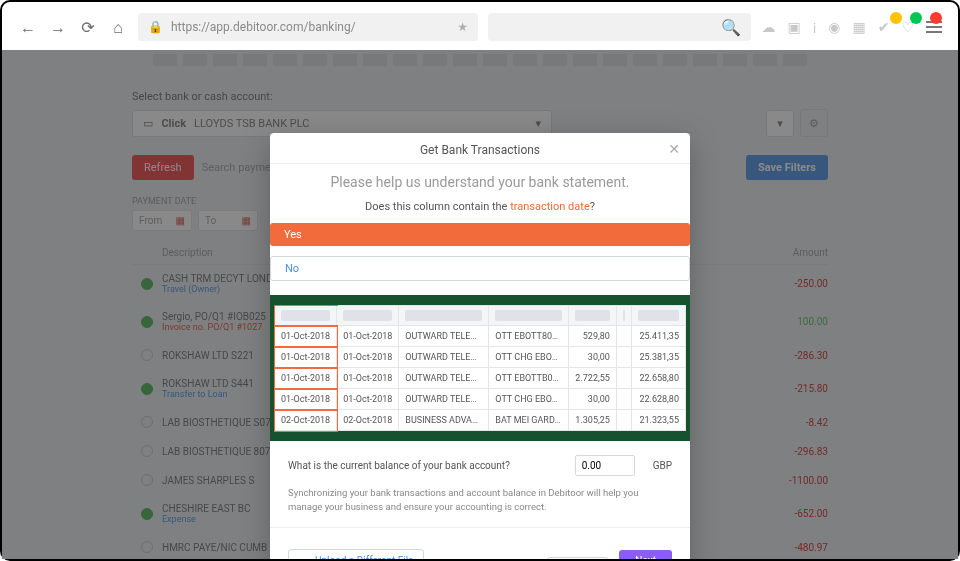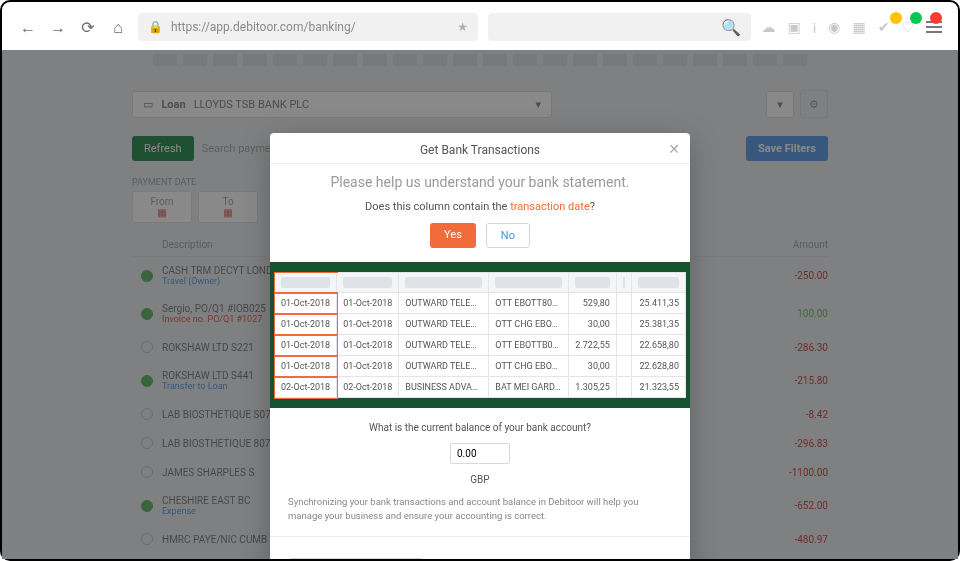--- a/index.html
+++ b/index.html
@@ -23,27 +23,27 @@
   .squares-row { height: 20px; display: flex; gap: 6px; justify-content: center; padding-top: 4px; }
   .squares-row span { width: 24px; height: 12px; background: #d9dcdf; }
 
   .page { padding: 20px 130px 0 130px; font-size: 11px; color: #6e6e6e; position: relative; }
   .select-label { margin-bottom: 6px; }
   .bank-select { background: #fff; border: 1px solid #d9d9d9; border-radius: 3px; padding: 6px 10px; width: 420px; display: flex; align-items: center; gap: 8px; color: #7a7a7a; font-size: 11px; }
   .bank-select .caret { margin-left: auto; }
   .gear-box { width: 28px; height: 28px; border: 1px solid #d9d9d9; border-radius: 3px; display: flex; align-items: center; justify-content: center; margin-left: 6px; color: #9a9a9a; }
   .row-flex { display: flex; align-items: center; }
   .row2 { display: flex; align-items: center; gap: 8px; margin-top: 18px; }
-  .refresh { background: #15803d; color: #fff; border-radius: 3px; padding: 6px 12px; font-size: 11px; }
+  .refresh { background: #ef4444; color: #fff; border-radius: 3px; padding: 6px 12px; font-size: 11px; }
   .search-pay { color: #a0a0a0; font-size: 11px; }
   .save-filters { margin-left: auto; background: #4a90e2; color: #fff; border-radius: 3px; padding: 6px 12px; font-size: 11px; font-weight: bold; }
   .grid-head { display: flex; margin-top: 16px; color: #9a9a9a; font-size: 9px; gap: 20px; }
   .grid-head .gh1 { flex: 0 0 120px; }
   .filter-box { display: flex; gap: 6px; margin-top: 4px; margin-bottom: 10px; }
-  .filter-box .inp { background: #fff; border: 1px solid #e0e0e0; border-radius: 2px; padding: 4px 6px; font-size: 10px; color: #a0a0a0; width: 60px; display: flex; align-items: center; justify-content: space-between; flex-direction: column; }
+  .filter-box .inp { background: #fff; border: 1px solid #e0e0e0; border-radius: 2px; padding: 4px 6px; font-size: 10px; color: #a0a0a0; width: 60px; display: flex; align-items: center; justify-content: space-between; }
   .filter-box .cal { color: #d9534f; font-size: 10px; }
   .list-head { display: flex; color: #9a9a9a; font-size: 10px; padding: 6px 0; border-bottom: 1px solid #e0e0e0; }
   .list-head .lh1 { width: 30px; }
   .list-head .lh2 { flex: 1; }
   .list-head .lh3 { width: 80px; text-align: right; }
   .bg-row { display: flex; align-items: center; padding: 8px 0; border-bottom: 1px solid #ececec; font-size: 10px; color: #888; }
   .bg-row .c1 { width: 30px; display: flex; justify-content: center; }
   .bg-row .circle { width: 12px; height: 12px; border: 1.5px solid #c0c0c0; border-radius: 50%; }
   .bg-row .circle.g { border-color: #4caf50; background: #4caf50; }
   .bg-row .c2 { flex: 1; }
@@ -54,39 +54,39 @@
   .neg { color: #c9302c; }
   .pos { color: #5cb85c; }
 
   .overlay { position: absolute; inset: 0; background: rgba(40,40,40,0.55); display: flex; align-items: flex-start; justify-content: center; padding-top: 83px; }
   .modal { width: 420px; background: #fff; border-radius: 4px; box-shadow: 0 8px 30px rgba(0,0,0,0.25); font-size: 11px; color: #555; }
   .m-head { position: relative; text-align: center; padding: 10px 0 6px; font-size: 12px; color: #555; border-bottom: 1px solid #eee; }
   .m-close { position: absolute; right: 10px; top: 8px; color: #aaa; font-size: 14px; cursor: pointer; }
   .m-sub { text-align: center; font-size: 14px; color: #9a9a9a; padding: 10px 0 4px; }
   .m-q { text-align: center; font-size: 11px; padding: 6px 0 10px; }
   .m-q .hl { color: #f26b3a; }
-  .m-btns { display: flex; justify-content: center; gap: 10px; padding-bottom: 14px; }
+  .m-btns { display: flex; justify-content: center; gap: 10px; padding-bottom: 14px; flex-direction: column; }
   .btn { padding: 5px 14px; border-radius: 3px; font-size: 11px; cursor: pointer; }
   .btn.yes { background: #f26b3a; color: #fff; }
   .btn.no  { background: #fff; color: #4a90e2; border: 1px solid #cfd8e2; }
   .m-table-wrap { background: #14532d; padding: 10px 4px; }
   .m-table { width: 100%; border-collapse: collapse; background: #fff; font-size: 9px; color: #555; }
   .m-table th { background: #f3f5f7; height: 20px; position: relative; border: 1px solid #e2e6ea; }
   .m-table th .ph { position: absolute; inset: 4px 6px; background: #dfe3e7; border-radius: 2px; }
   .m-table td { border: 1px solid #e2e6ea; padding: 5px 6px; white-space: nowrap; overflow: hidden; text-overflow: ellipsis; }
   .m-table td:nth-child(1), .m-table th:nth-child(1) { width: 55px; }
   .m-table td:nth-child(2), .m-table th:nth-child(2) { width: 55px; }
   .m-table td:nth-child(3), .m-table th:nth-child(3) { width: 90px; max-width: 90px; }
   .m-table td:nth-child(4), .m-table th:nth-child(4) { width: 80px; max-width: 80px; }
   .m-table td:nth-child(5), .m-table th:nth-child(5) { width: 45px; text-align: right; }
   .m-table td:nth-child(6), .m-table th:nth-child(6) { width: 18px; }
   .m-table td:nth-child(7), .m-table th:nth-child(7) { width: 55px; text-align: right; }
   .col-sel-outline { outline: 1.5px solid #f26b3a; }
   .m-body { padding: 14px 18px 12px; }
-  .bal-row { display: flex; align-items: center; gap: 10px; font-size: 10px; flex-direction: column; }
+  .bal-row { display: flex; align-items: center; gap: 18px; font-size: 10px; }
   .bal-row .q { flex: 1; }
   .bal-row input { width: 60px; border: 1px solid #d8d8d8; border-radius: 2px; padding: 4px 6px; font-size: 10px; }
   .m-help { font-size: 9.5px; color: #888; margin-top: 10px; line-height: 1.5; }
   .m-foot { border-top: 1px solid #eee; padding: 10px 18px; display: flex; align-items: center; gap: 10px; }
   .upl { color: #4a90e2; border: 1px solid #cfd8e2; border-radius: 3px; padding: 5px 10px; font-size: 10px; cursor: pointer; display: flex; align-items: center; gap: 6px; }
   .cancel { margin-left: auto; background: #fff; color: #4a90e2; border: 1px solid #cfd8e2; padding: 5px 12px; border-radius: 3px; font-size: 12px; cursor: pointer; margin-top: 19px; }
   .next { background: #8b5cf6; color: #fff; padding: 5px 16px; border-radius: 3px; font-size: 10px; cursor: pointer; }
   .del-link { padding: 0 18px 14px; color: #4a90e2; font-size: 10px; cursor: pointer; }
 </style>
 </head>
@@ -148,24 +148,25 @@
         <span></span>
         <span></span>
         <span></span>
         <span></span>
         <span></span>
         <span></span>
         <span></span>
     </div>
 
     <div class="page">
+      <div class="select-label">Select bank or cash account:</div>
       <div class="row-flex">
         <div class="bank-select">
           <span>▭</span>
-          <b>Loan</b>
+          <b>Click</b>
           <span>LLOYDS TSB BANK PLC</span>
           <span class="caret">▾</span>
         </div>
         <div style="flex:1"></div>
         <div class="bank-select" style="width:28px;justify-content:center">
             <span>▾</span>
           </div>
         <div class="gear-box">
             <span>⚙</span>
           </div>

